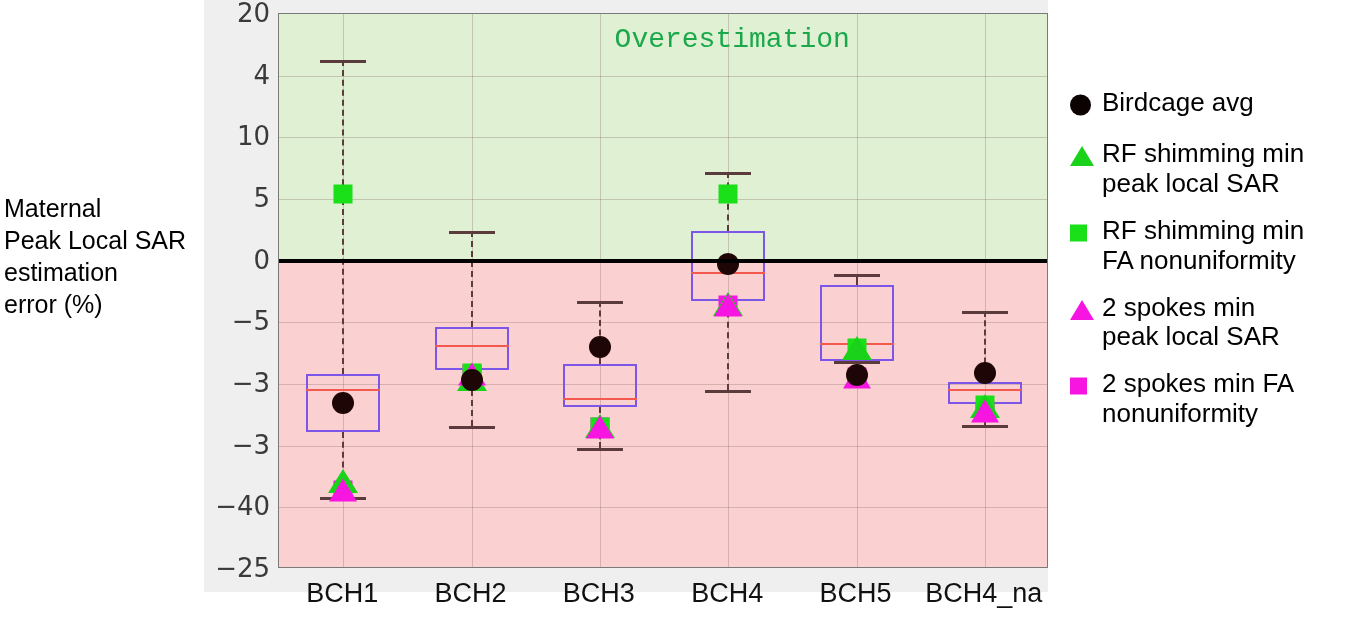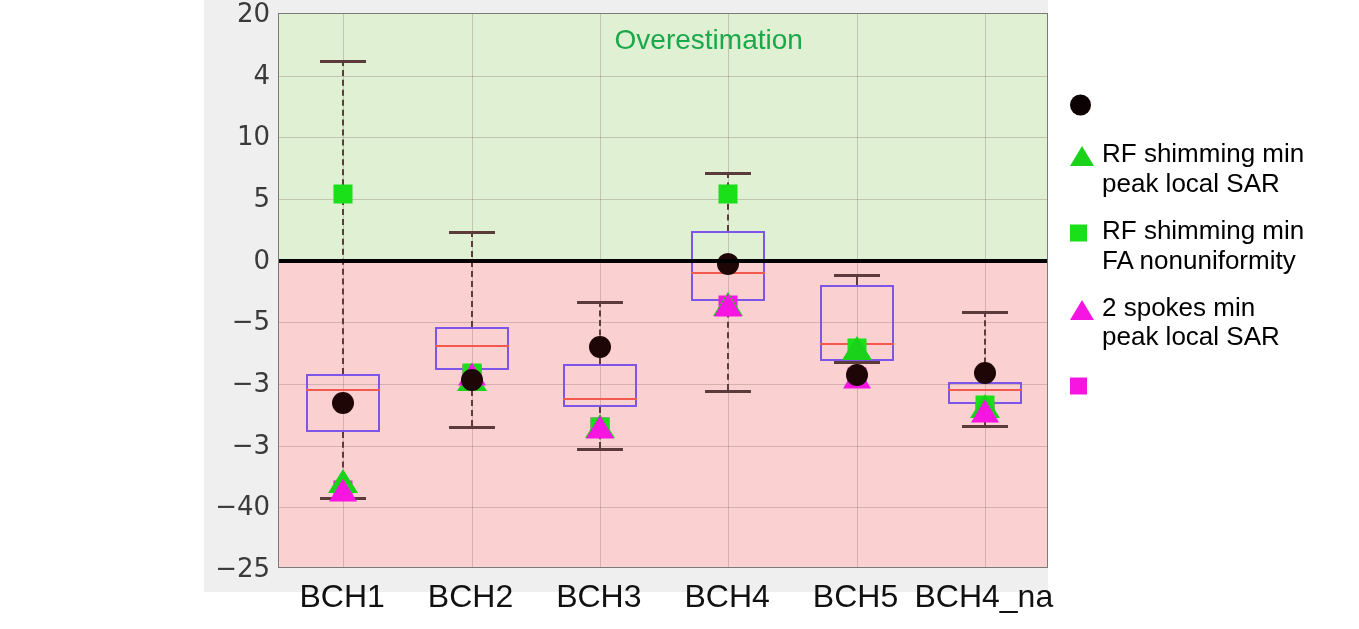--- a/index.html
+++ b/index.html
@@ -45,21 +45,21 @@
   .ytick-label{
     position:absolute;right:0;width:62px;text-align:right;
     font-size:26px;color:#3a3a3a;transform:translateY(-50%);
     font-family:"DejaVu Sans", sans-serif;
   }
   .ytick-mark{position:absolute;left:278px;width:9px;height:2px;background:#555;}
 
   
   .xtick-label{
     position:absolute;top:578px;
-    font-size:32px;color:#111;text-align:center;transform:translateX(-50%);
+    font-size:27px;color:#111;text-align:center;transform:translateX(-50%);
     white-space:nowrap;
   }
 
   
   .whisker-line{position:absolute;width:0;border-left:2px dashed #5b3b3b;}
   .cap{position:absolute;height:3px;background:#5b3b3b;transform:translateX(-50%);}
   .box{position:absolute;box-sizing:border-box;border:2px solid #7b56e8;transform:translateX(-50%);background:transparent;}
   .median{position:absolute;height:2px;background:#f4594e;transform:translateX(-50%);}
 
   
@@ -104,20 +104,24 @@
     font-size:26px;color:#000;line-height:1.15;white-space:pre-line;
   }
 </style>
 </head>
 <body>
 
 <div id="figure">
 
   <div id="axes-bg"></div>
 
+  <div id="ylabel">Maternal
+Peak Local SAR
+estimation
+error (%)</div>
 
   <div id="ytick-labels">
       <div class="ytick-label" style="left: 208px; top: 13px;">20</div>
       <div class="ytick-label" style="left: 208px; top: 74.6667px;">4</div>
       <div class="ytick-label" style="left: 208px; top: 136.333px;">10</div>
       <div class="ytick-label" style="left: 208px; top: 198px;">5</div>
       <div class="ytick-label" style="left: 208px; top: 259.667px;">0</div>
       <div class="ytick-label" style="left: 208px; top: 321.333px;">−5</div>
       <div class="ytick-label" style="left: 208px; top: 383px;">−3</div>
       <div class="ytick-label" style="left: 208px; top: 444.667px;">−3</div>
@@ -228,28 +232,29 @@
         <div class="mk mk-tri-mag" style="left: 577.5px; top: 362.6px;"></div>
         <div class="mk mk-tri-mag" style="left: 705.833px; top: 397.133px;"></div>
         <div class="mk mk-circle" style="left: 64.1667px; top: 388.5px;"></div>
         <div class="mk mk-circle" style="left: 192.5px; top: 366.3px;"></div>
         <div class="mk mk-circle" style="left: 320.833px; top: 333px;"></div>
         <div class="mk mk-circle" style="left: 449.167px; top: 250.367px;"></div>
         <div class="mk mk-circle" style="left: 577.5px; top: 361.367px;"></div>
         <div class="mk mk-circle" style="left: 705.833px; top: 358.9px;"></div>
       </div>
     <div id="zero" class="zeroline" style="top: 244.667px; background: rgb(0, 0, 0);"></div>
-    <div id="over-note" style="color: rgb(26, 168, 74); left: 335.583px; top: 9.6px;">Overestimation</div>
+    <div id="over-note" style="color: rgb(26, 168, 74); left: 335.583px; top: 9.6px; font-family: Liberation Mono, monospace;">Overestimation</div>
   </div>
 
   <div id="legend">
       <div class="legend-row">
         <div class="legend-mark">
           <span class="lg-circle"></span>
         </div>
+        <div class="legend-text">Birdcage avg</div>
       </div>
       <div class="legend-row">
         <div class="legend-mark">
           <span class="lg-tri-green"></span>
         </div>
         <div class="legend-text">RF shimming min
 peak local SAR</div>
       </div>
       <div class="legend-row">
         <div class="legend-mark">
@@ -262,16 +267,18 @@
         <div class="legend-mark">
           <span class="lg-tri-mag"></span>
         </div>
         <div class="legend-text">2 spokes min
 peak local SAR</div>
       </div>
       <div class="legend-row">
         <div class="legend-mark">
           <span class="lg-sq-mag"></span>
         </div>
+        <div class="legend-text">2 spokes min FA
+nonuniformity</div>
       </div>
     </div>
 
 </div>
 
 </body></html>

